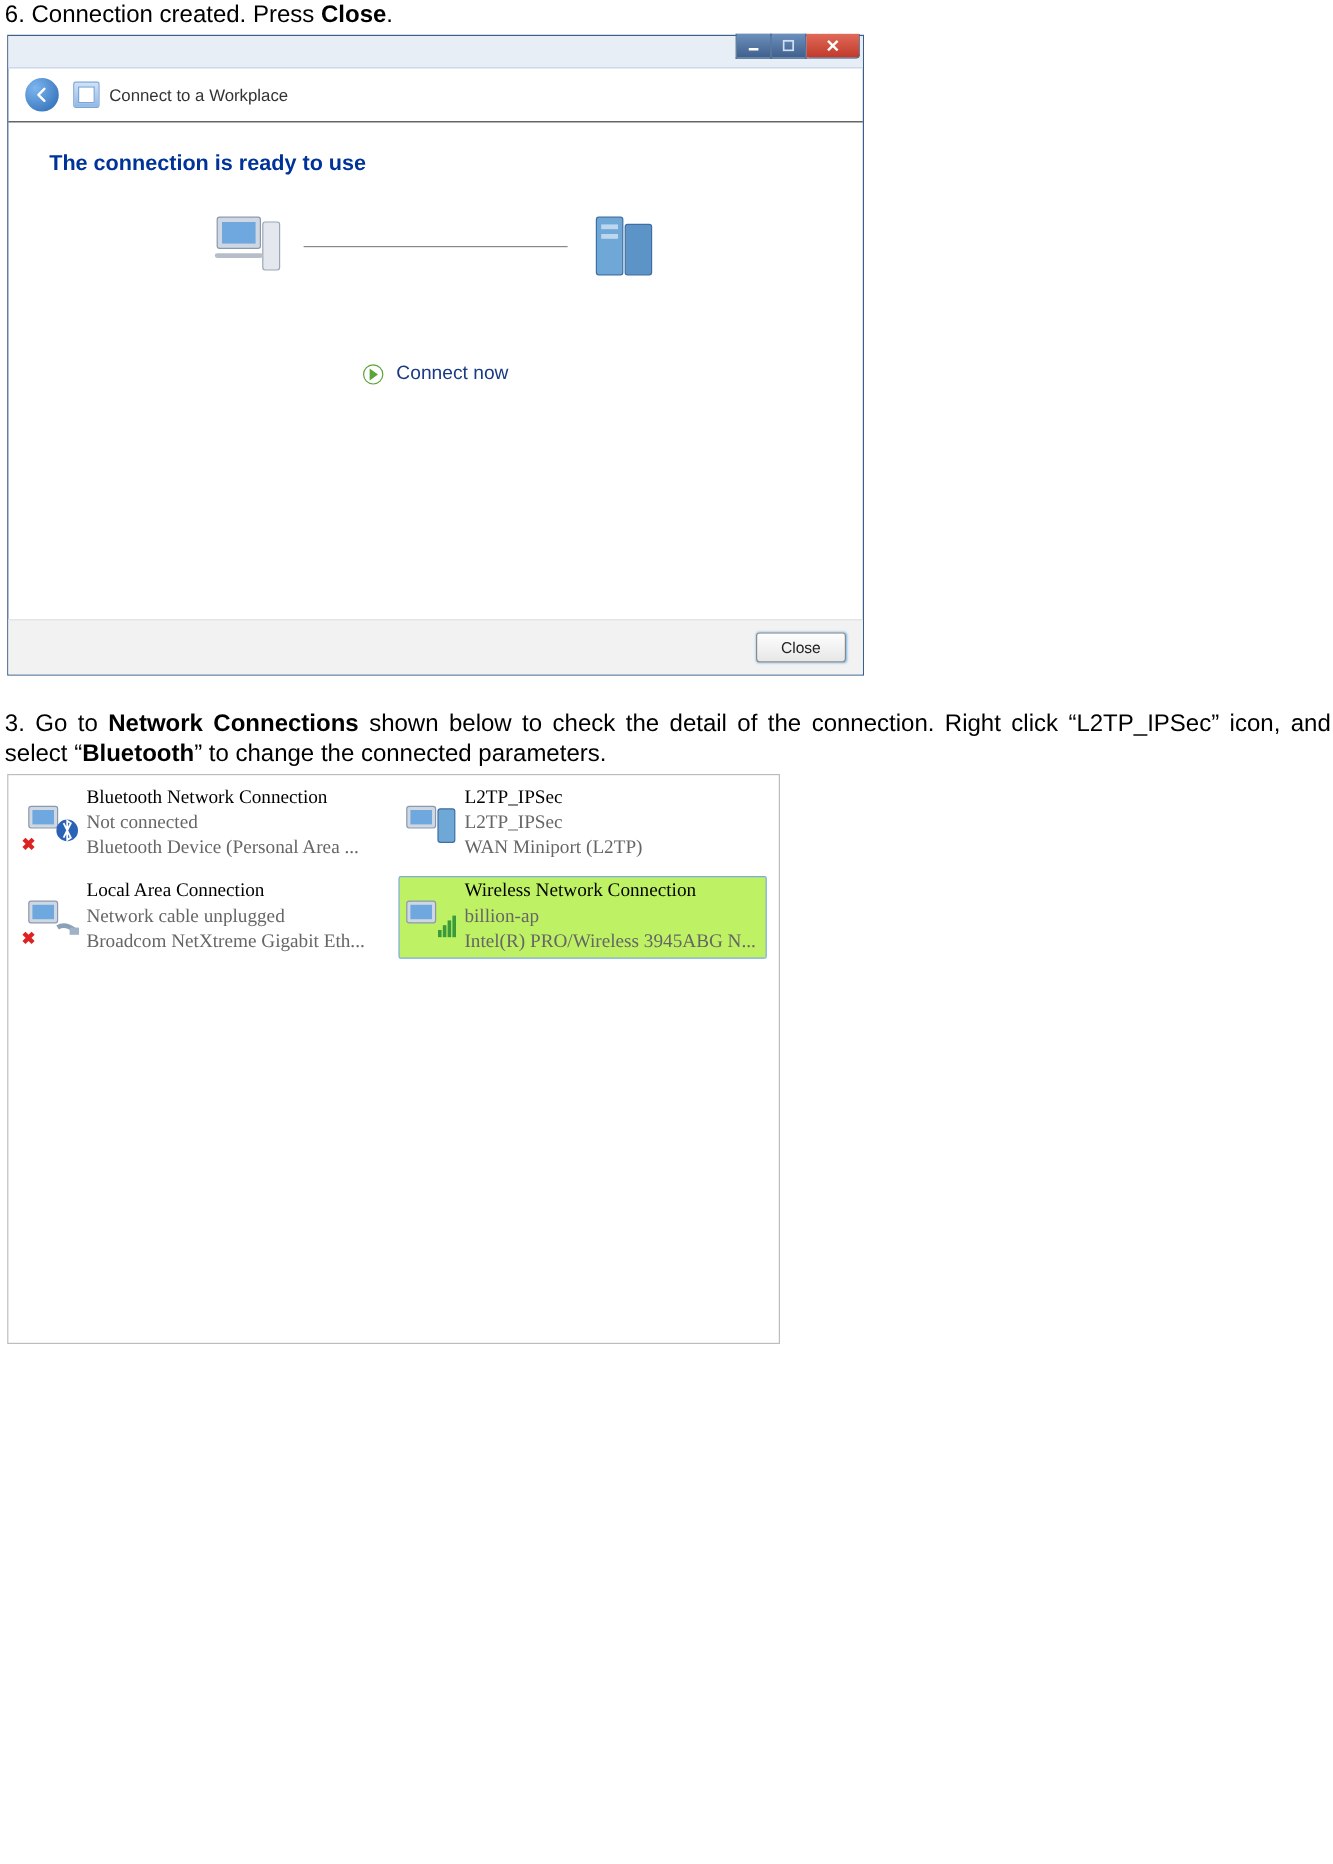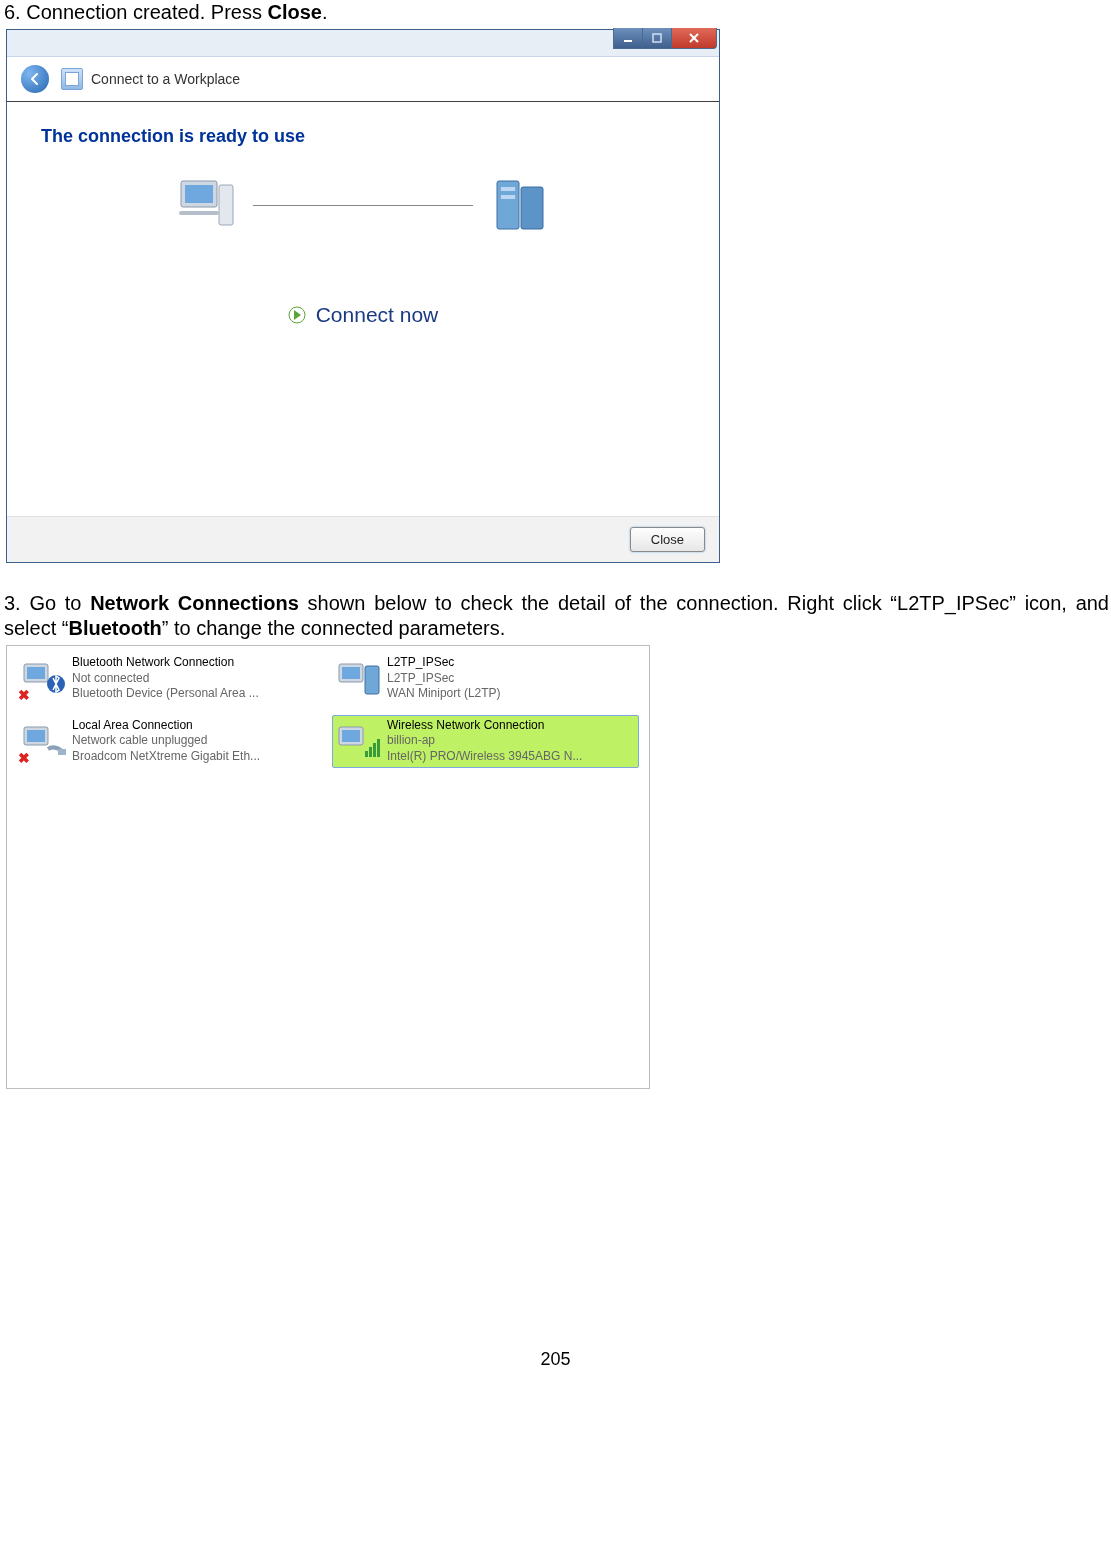--- a/index.html
+++ b/index.html
@@ -121,21 +121,21 @@
 
   .connect-row {
     display: flex;
     align-items: center;
     justify-content: center;
     gap: 10px;
   }
   .green-arrow { width:18px; height:18px; }
   .connect-text {
     font-family: "Segoe UI", sans-serif;
-    font-size: 21px;
+    font-size: 16px;
     color: #1a3a82;
   }
 
   .wizard-footer {
     border-top: 1px solid #e0e0e0;
     background: #f2f2f2;
     padding: 10px 14px;
     display: flex;
     justify-content: flex-end;
   }
@@ -186,22 +186,22 @@
     position: absolute;
     left: -4px; bottom: -4px;
     width: 14px; height: 14px;
     color: #d22;
     font-weight: bold;
     font-size: 14px;
     line-height: 14px;
     background: #fff;
   }
   .conn-text {
-    font-family: Liberation Sans, sans-serif;
-    font-size: 12px;
+    font-family: Liberation Serif, serif;
+    font-size: 16px;
     line-height: 1.3;
     color: #666;
     overflow: hidden;
   }
   .conn-title {
     color: #000;
   }
   .pagenum {
     text-align: center;
     font-size: 18px;
@@ -350,14 +350,13 @@
     </div>
     <div class="conn-text">
       <div class="conn-title">Wireless Network Connection</div>
       <div>billion-ap</div>
       <div>Intel(R) PRO/Wireless 3945ABG N...</div>
     </div>
         </div>
       </div>
   </div>
 
-  <div class="pagenum">205</div>
 </div>
 
 </body></html>

